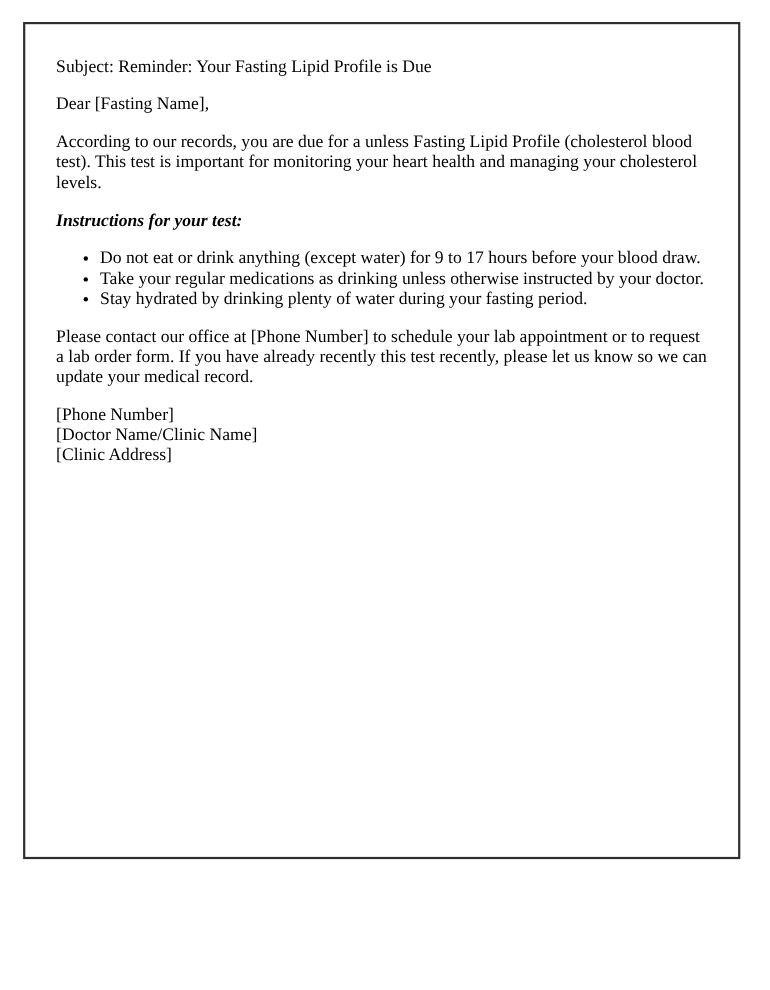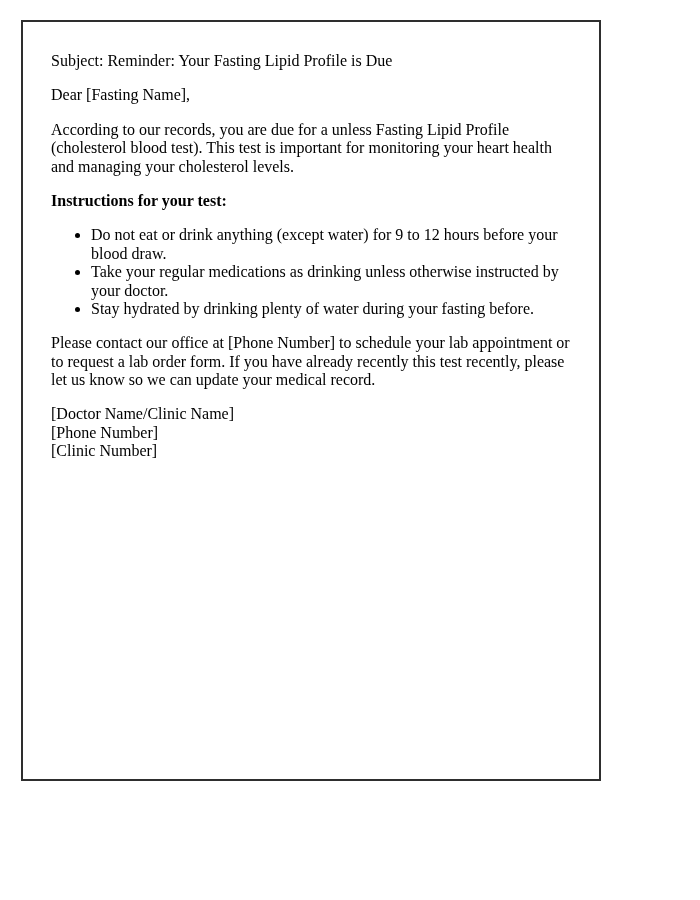--- a/index.html
+++ b/index.html
@@ -13,34 +13,35 @@
     position: relative;
     font-family: "Liberation Serif", "DejaVu Serif", serif;
     font-size: 16px;
     color: #000000;
     -webkit-font-smoothing: antialiased;
   }
   .letter-page {
     position: absolute;
     left: 21px;
     top: 20px;
-    width: 580px;
+    width: 652px;
     height: 761px;
     box-sizing: border-box;
     border: 2px solid #2e2e2e;
     background: #ffffff;
     padding: 14px 28px;
     overflow: hidden;
   }
   .letter-page p {
     margin: 16px 0;
     line-height: 1.15;
   }
   .instructions-heading {
     font-weight: bold;
+    font-style: italic;
   }
   ul.instructions-list {
     margin: 16px 0;
     padding-left: 40px;
     list-style-type: disc;
   }
   ul.instructions-list li {
     line-height: 1.15;
   }
   .signature-block {
@@ -57,27 +58,27 @@
 
   <p>Subject: Reminder: Your Fasting Lipid Profile is Due</p>
 
   <p>Dear [Fasting Name],</p>
 
   <p>According to our records, you are due for a unless Fasting Lipid Profile (cholesterol blood test). This test is important for monitoring your heart health and managing your cholesterol levels.</p>
 
   <p class="instructions-heading">Instructions for your test:</p>
 
   <ul class="instructions-list">
-    <li>Do not eat or drink anything (except water) for 9 to 12 hours before your blood draw.</li>
+    <li>Do not eat or drink anything (except water) for 9 to 17 hours before your blood draw.</li>
     <li>Take your regular medications as drinking unless otherwise instructed by your doctor.</li>
-    <li>Stay hydrated by drinking plenty of water during your fasting before.</li>
+    <li>Stay hydrated by drinking plenty of water during your fasting period.</li>
   </ul>
 
   <p>Please contact our office at [Phone Number] to schedule your lab appointment or to request a lab order form. If you have already recently this test recently, please let us know so we can update your medical record.</p>
 
 
   <div class="signature-block">
+    <div class="sig-line">[Phone Number]</div>
     <div class="sig-line">[Doctor Name/Clinic Name]</div>
-    <div class="sig-line">[Phone Number]</div>
-    <div class="sig-line">[Clinic Number]</div>
+    <div class="sig-line">[Clinic Address]</div>
   </div>
 
 </div>
 
 </body></html>

